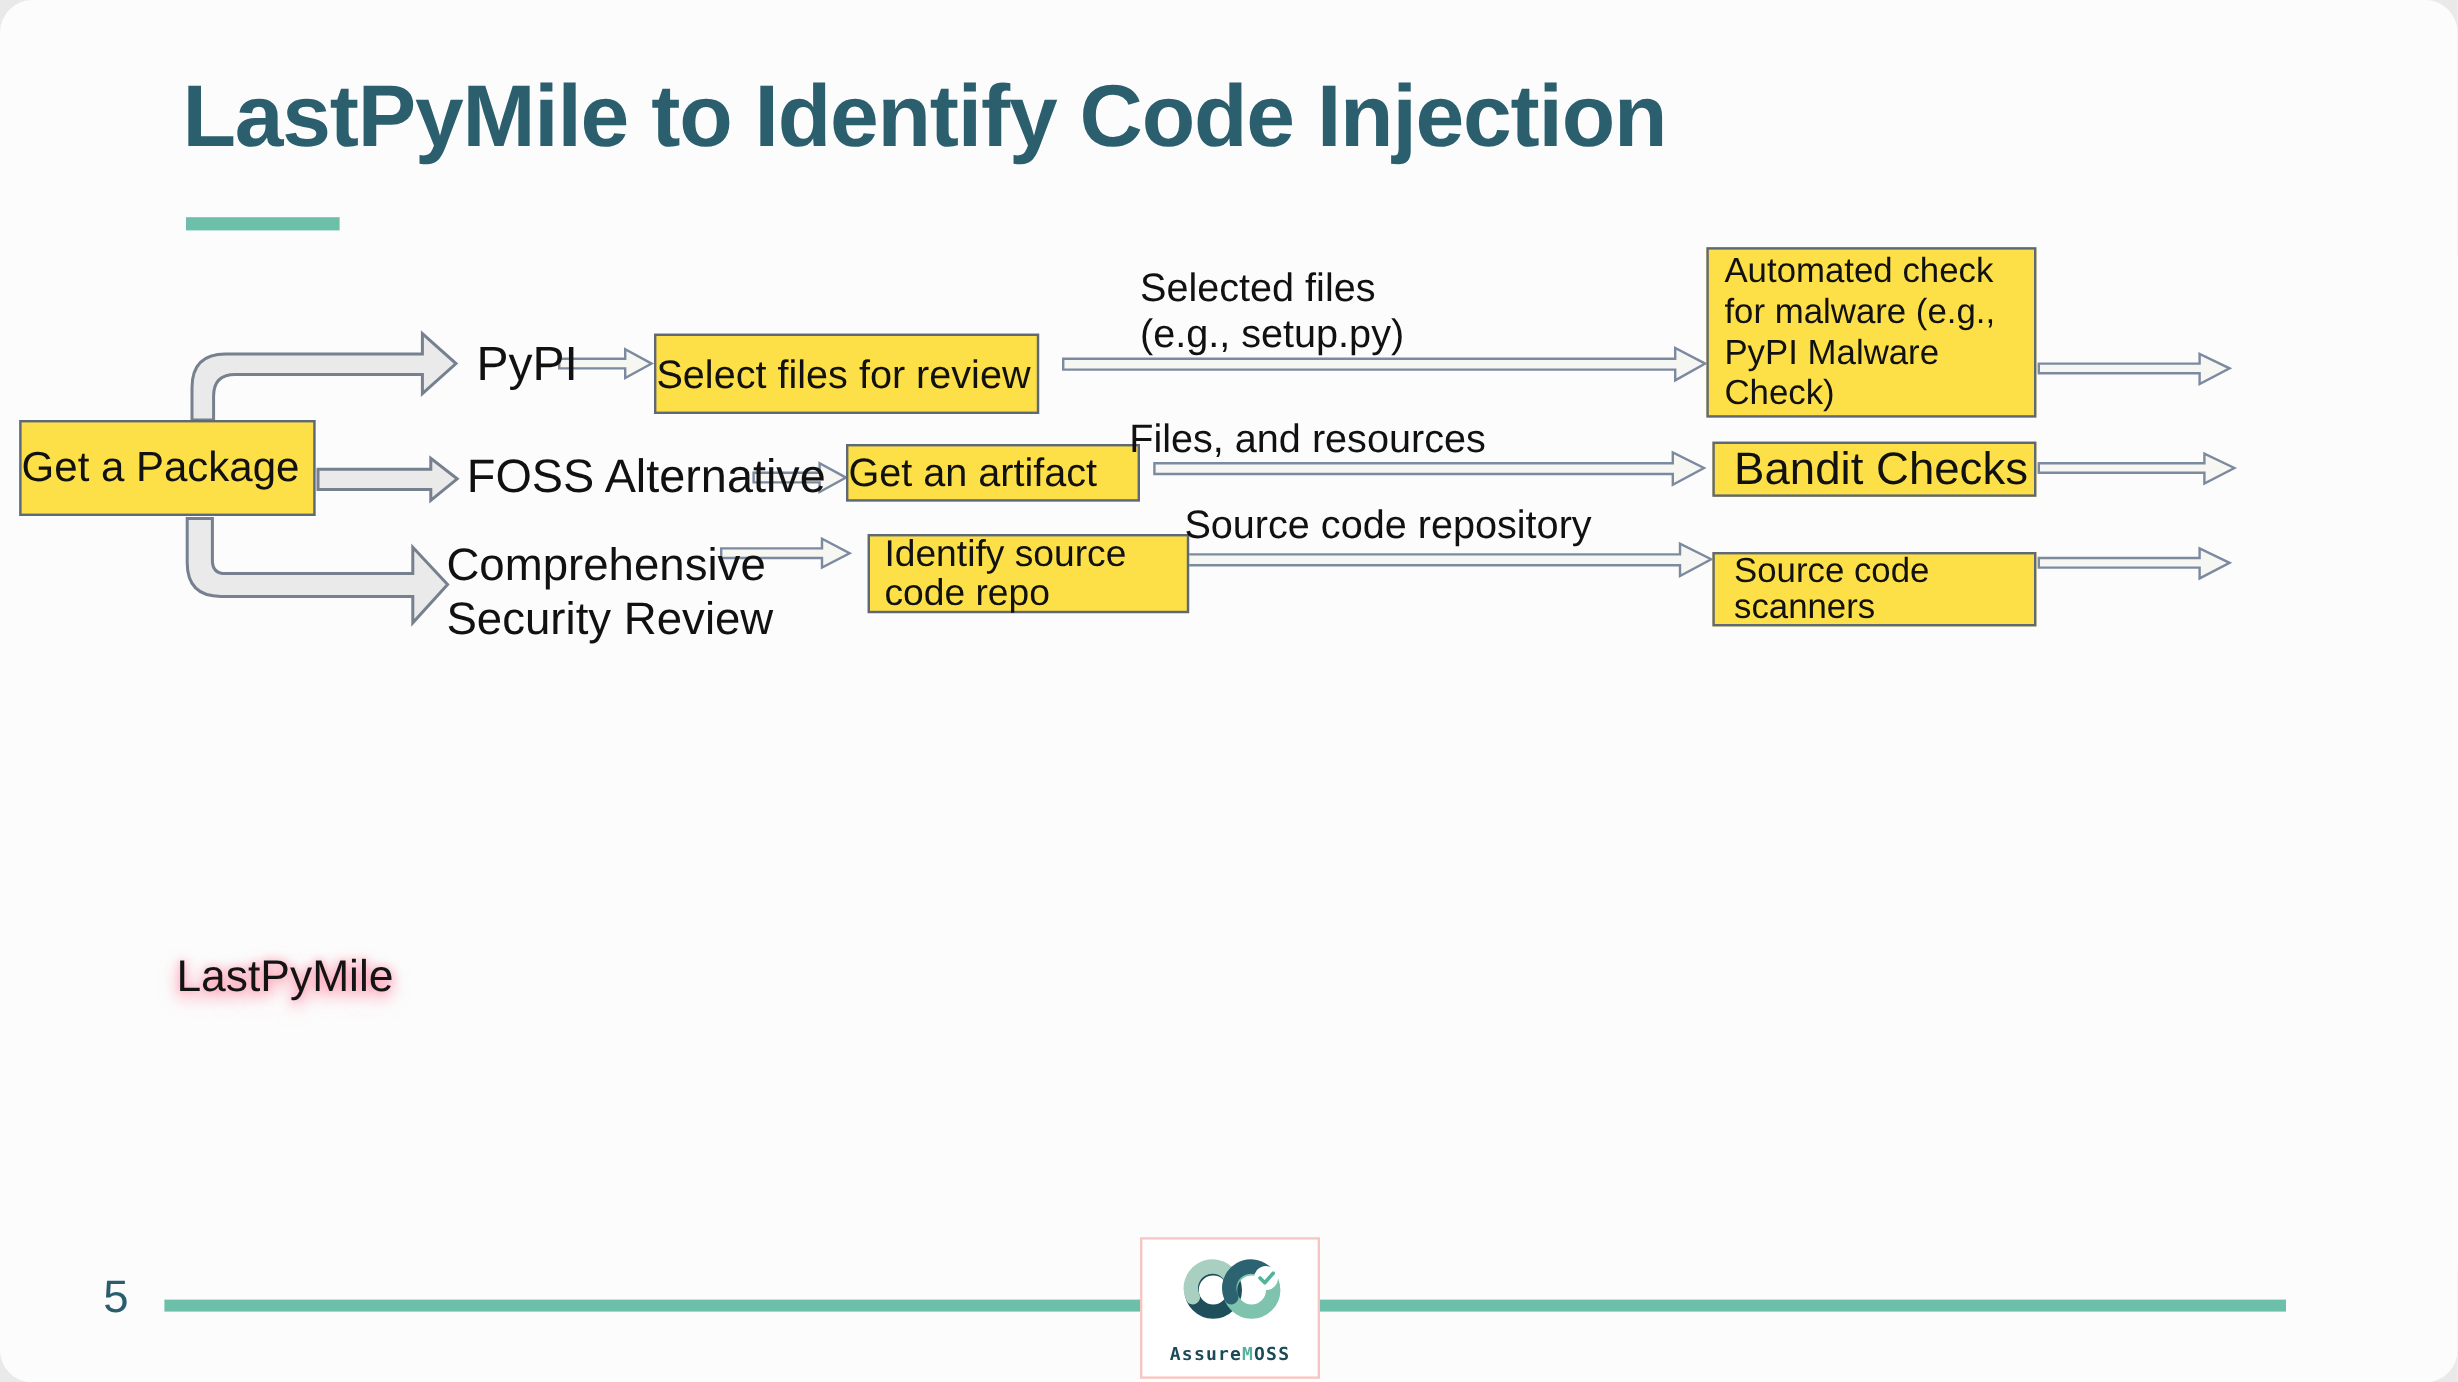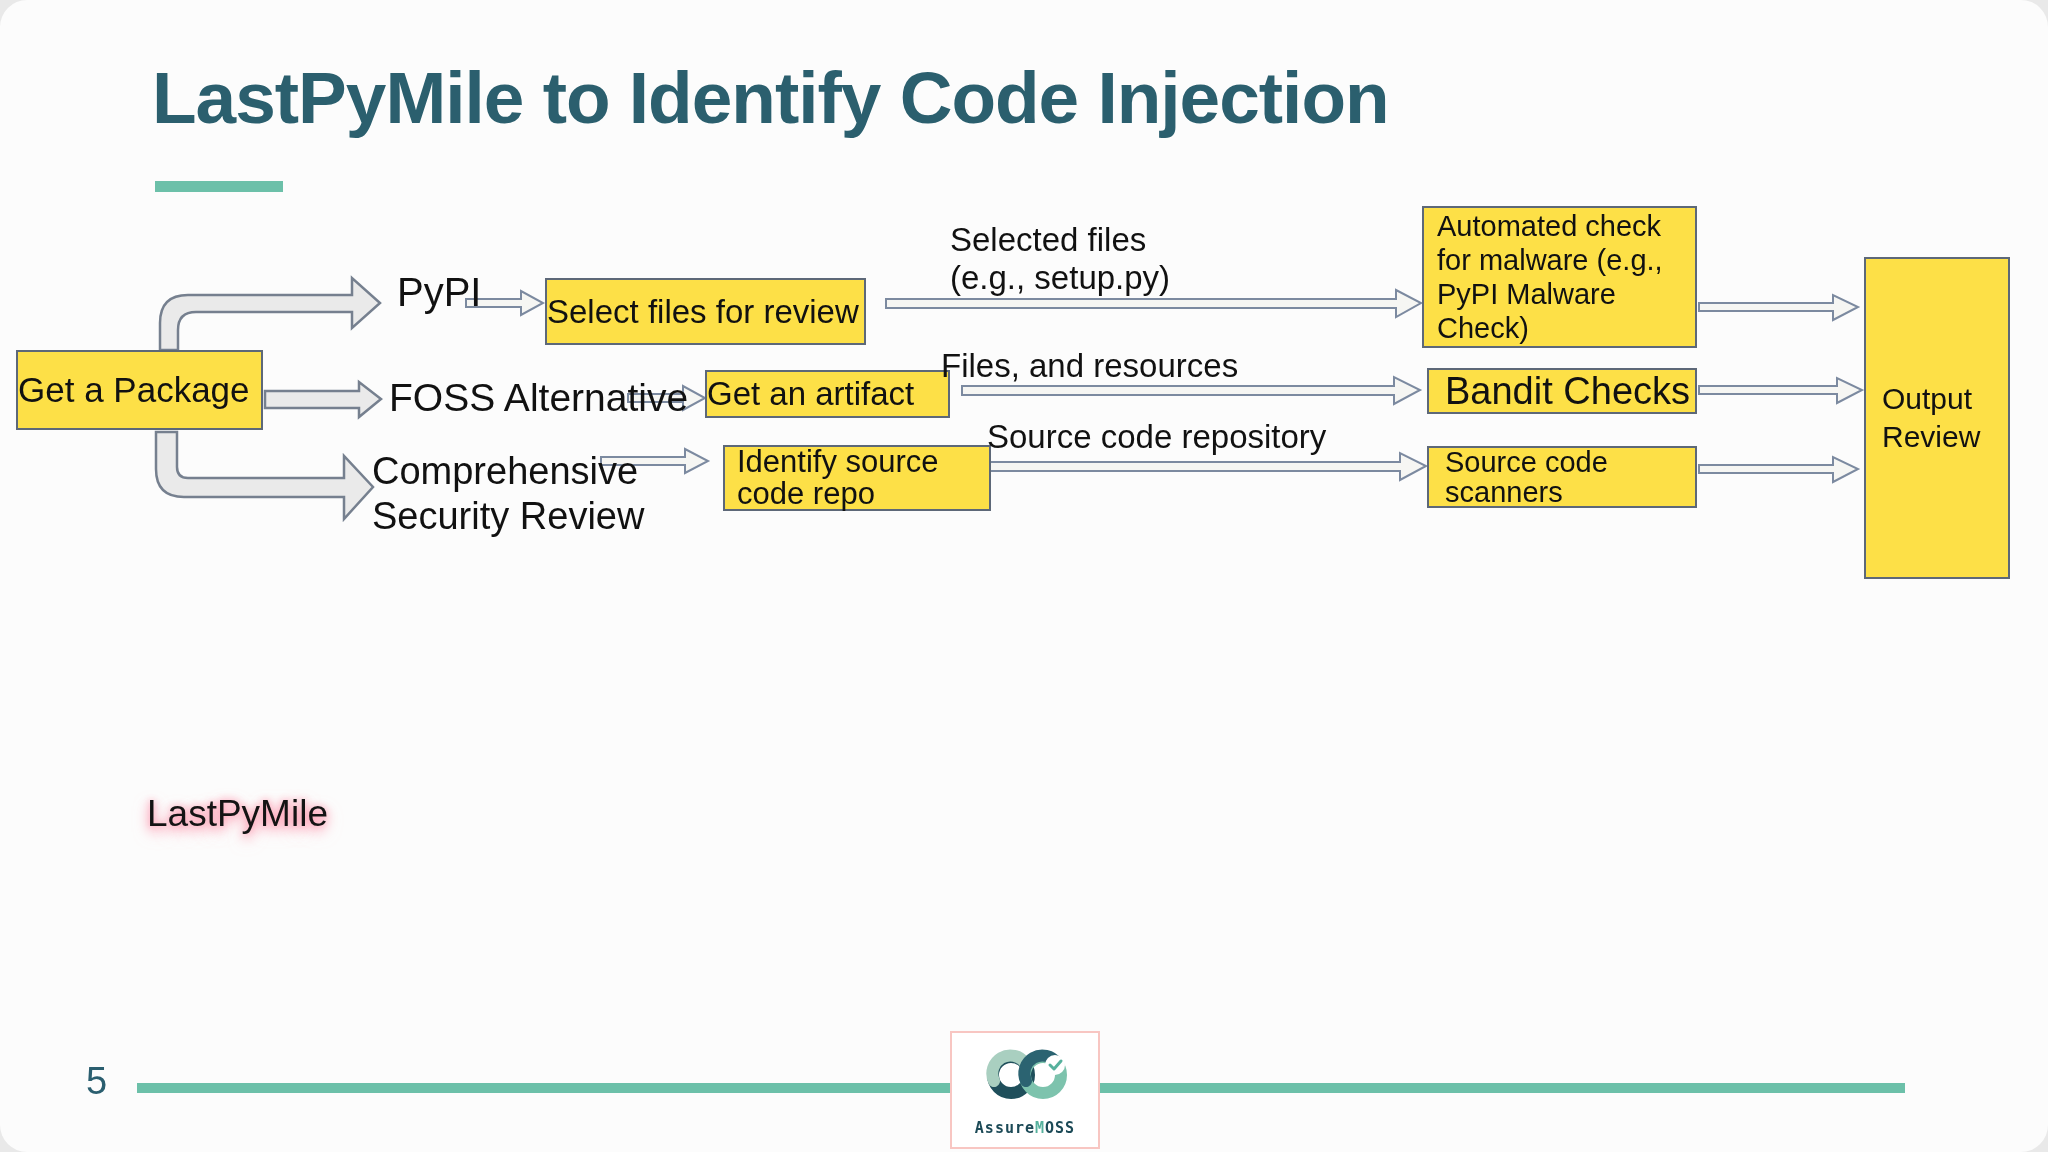--- a/index.html
+++ b/index.html
@@ -33,25 +33,25 @@
     display:flex;flex-direction:column;justify-content:center;
   }
   .dbox.center{align-items:flex-start;text-align:center;}
   .dbox.left{align-items:flex-start;text-align:left;}
   .box-get-package{left:16px;top:350px;width:247px;height:80px;font-size:35px;}
   .box-select-files{left:545px;top:278px;width:321px;height:67px;font-size:33px;}
   .box-get-artifact{left:705px;top:370px;width:245px;height:48px;font-size:33px;}
   .box-identify-repo{left:723px;top:445px;width:268px;height:66px;font-size:31px;line-height:32px;padding-left:12px;}
   .box-malware{left:1422px;top:206px;width:275px;height:142px;font-size:29px;line-height:34px;padding-left:13px;}
   .box-bandit{left:1427px;top:368px;width:270px;height:46px;font-size:38px;padding-left:16px;}
-  .box-scanners{left:1427px;top:446px;width:270px;height:62px;font-size:29px;line-height:30px;padding-left:16px;}
+  .box-scanners{left:1427px;top:460px;width:270px;height:62px;font-size:29px;line-height:30px;padding-left:16px;}
   .box-output{left:1864px;top:257px;width:146px;height:322px;font-size:30px;line-height:38px;padding-left:16px;}
   
   .branch-label{color:#111;white-space:nowrap;}
-  .label-pypi{left:397px;top:270px;font-size:40px;}
+  .label-pypi{left:397px;top:282px;font-size:40px;}
   .label-foss{left:389px;top:376px;font-size:39px;}
   .label-comprehensive{left:372px;top:449px;font-size:38px;line-height:45px;}
   
   .edge-label{color:#111;white-space:nowrap;font-size:33px;}
   .label-selected-files{left:950px;top:221px;line-height:38px;}
   .label-files-resources{left:941px;top:347px;}
   .label-source-repo{left:987px;top:418px;}
   
   .watermark{
     left:147px;top:793px;font-size:37px;color:#141414;
@@ -128,24 +128,20 @@
 
   <div class="abs dbox left box-bandit">
     <div>Bandit Checks</div>
   </div>
 
   <div class="abs dbox left box-scanners">
     <div>Source code</div>
     <div>scanners</div>
   </div>
 
-  <div class="abs dbox left box-output">
-    <div>Output</div>
-    <div>Review</div>
-  </div>
 
   <div class="abs branch-label label-pypi">PyPI</div>
   <div class="abs branch-label label-foss">FOSS Alternative</div>
   <div class="abs branch-label label-comprehensive">
     <div>Comprehensive</div>
     <div>Security Review</div>
   </div>
 
   <div class="abs edge-label label-selected-files">
     <div>Selected files</div>

